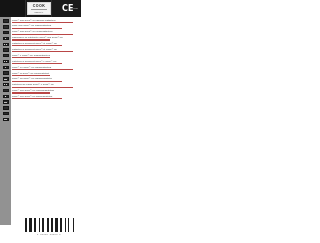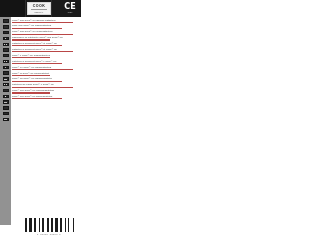--- a/index.html
+++ b/index.html
@@ -46,21 +46,21 @@
   .hdr-mid {
     flex:1 1 auto; height:17px; background:#1a1a1a;
     position:relative;
   }
   .hdr-mid::before{
     content:""; position:absolute; left:0; top:0; bottom:0; width:1px;
     background:#2e2e2e;
   }
   .ce-wrap {
     flex:0 0 22px; height:17px; display:flex;
-    flex-direction:column; align-items:center; justify-content:center;
+    align-items:center; justify-content:center;
     position:relative;
   }
   .ce-mark {
     font-family:"DejaVu Sans", sans-serif;
     font-size:8px; font-weight:bold; color:#ffffff;
     letter-spacing:0px; line-height:8px;
   }
   .ce-num {
     font-size:1.9px; color:#cfcfcf; line-height:2.4px; letter-spacing:.1px;
   }

